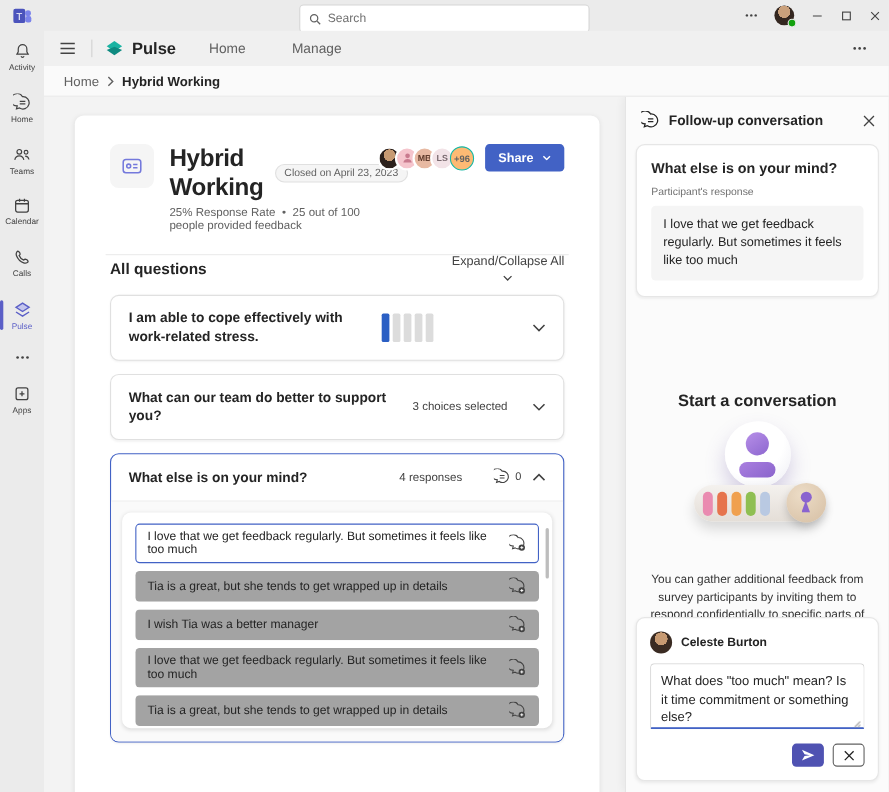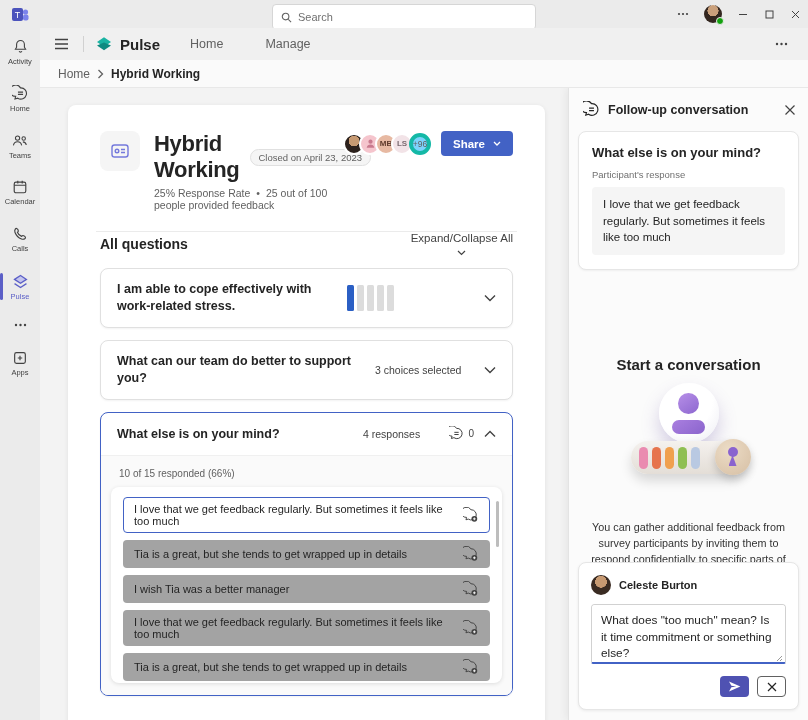--- a/index.html
+++ b/index.html
@@ -65,21 +65,21 @@
   .survey-stats .sep { margin:0 6px; }
   .head-right { display:flex; align-items:center; margin-left:10px; }
   .avatars { display:flex; align-items:center; margin-right:10px; }
   .avatar { width:22px; height:22px; border-radius:50%; border:2px solid #fff; margin-left:-6px;
     display:flex; align-items:center; justify-content:center; font-size:8px; font-weight:bold; }
   .avatar:first-child { margin-left:0; }
   .avatar.photo { background:radial-gradient(circle at 50% 34%, #c79a72 0 35%, #2c211c 36% 100%); }
   .avatar.pink { background:#f5c5cd; color:#b4526a; }
   .avatar.mb { background:#e7b9a2; color:#5f3b2c; }
   .avatar.ls { background:#f2e3e7; color:#7a6a70; }
-  .avatar.overflow { background:#7dd3fc; border:4px solid #14b8a6; color:#616161; font-weight:normal; font-size:8.5px; margin-left:-4px; }
+  .avatar.overflow { background:#fdba74; border:1px solid #14b8a6; color:#616161; font-weight:bold; font-size:8.5px; margin-left:-4px; }
   .share-btn { background:#4262c5; color:#fff; border:none; border-radius:4px; height:25px; padding:0 12px;
     font-size:11.5px; font-weight:bold; display:flex; align-items:center; gap:8px; font-family:inherit; }
   .head-divider { border:none; border-top:1px solid #ebebeb; margin:20px -4px 0; }
 
   
   .aq-row { display:flex; align-items:center; justify-content:space-between; margin-top:0; }
   .aq-heading { font-size:14px; font-weight:bold; }
   .aq-expand { display:flex; align-items:center; gap:6px; font-size:11.5px; color:#424242;flex-direction:column; }
 
   .q-card { background:#fff; border:1px solid #e0e0e0; border-radius:8px; box-shadow:0 1px 2px rgba(0,0,0,.05);
@@ -414,21 +414,20 @@
           </span>
           <span>0</span>
         </span>
         <span class="chev">
           <svg width="12" height="8" viewBox="0 0 12 8" fill="none" stroke="#424242" stroke-width="1.4">
               <path d="M1 6.5 6 1.5 11 6.5"></path>
             </svg>
         </span>
       </div>
       <div class="exp-body">
-        <div class="responded-label">10 of 15 responded (66%)</div>
         <div class="responses-card">
           <div class="resp-row selected clickable">
             <span class="rt">I love that we get feedback regularly. But sometimes it feels like too much</span>
             <span class="clickable">
                 <svg width="16" height="16" viewBox="0 0 20 20">
                   <path d="M10 3.4a6.4 6.4 0 1 0-5.5 9.6L3.7 16l2.9-.9a6.4 6.4 0 1 0 3.4-11.7z" fill="none" stroke="#424242" stroke-width="1.2"></path>
                   <circle cx="14.2" cy="14.8" r="3.6" fill="#424242"></circle>
                   <path d="M14.2 13.1v3.4M12.5 14.8h3.4" stroke="#fff" stroke-width="1.1"></path>
                 </svg>
               </span>

